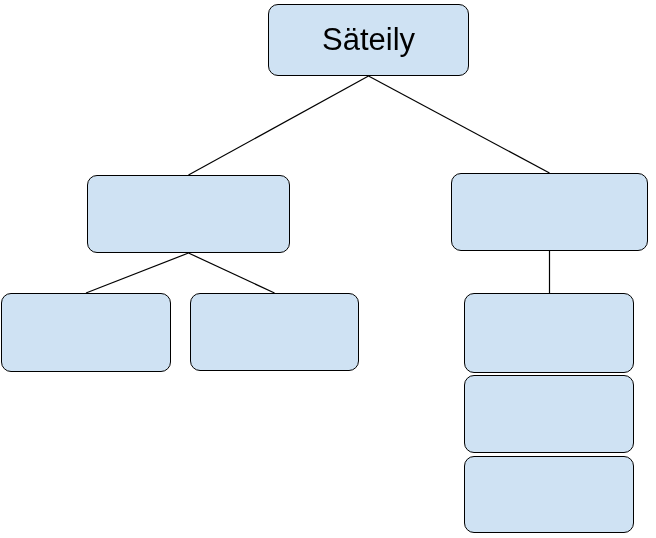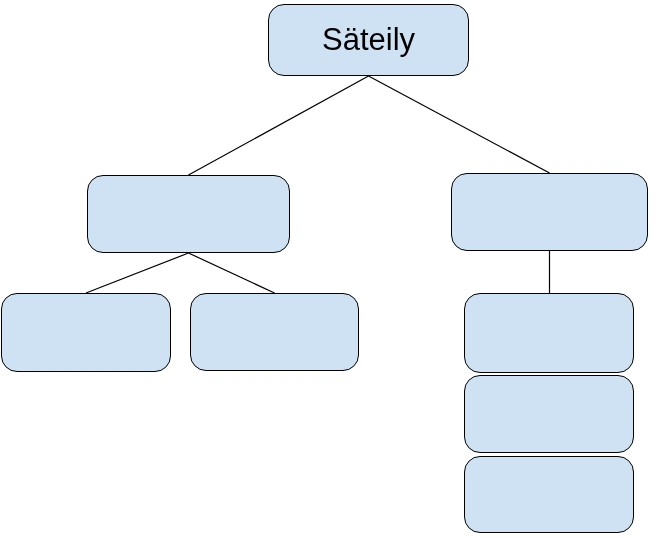--- a/index.html
+++ b/index.html
@@ -25,21 +25,21 @@
   }
   .edges line {
     stroke: var(--connector, #000000);
     stroke-width: 1.2;
   }
   .node {
     position: absolute;
     box-sizing: border-box;
     background: var(--node-fill, #cfe2f3);
     border: 1px solid var(--node-border, #000000);
-    border-radius: 16px;
+    border-radius: 10px;
     display: flex;
     align-items: center;
     justify-content: center;
     color: #000000;
   }
   .node-label {
     font-size: 31px;
     line-height: 1.15;
     white-space: nowrap;
   }

